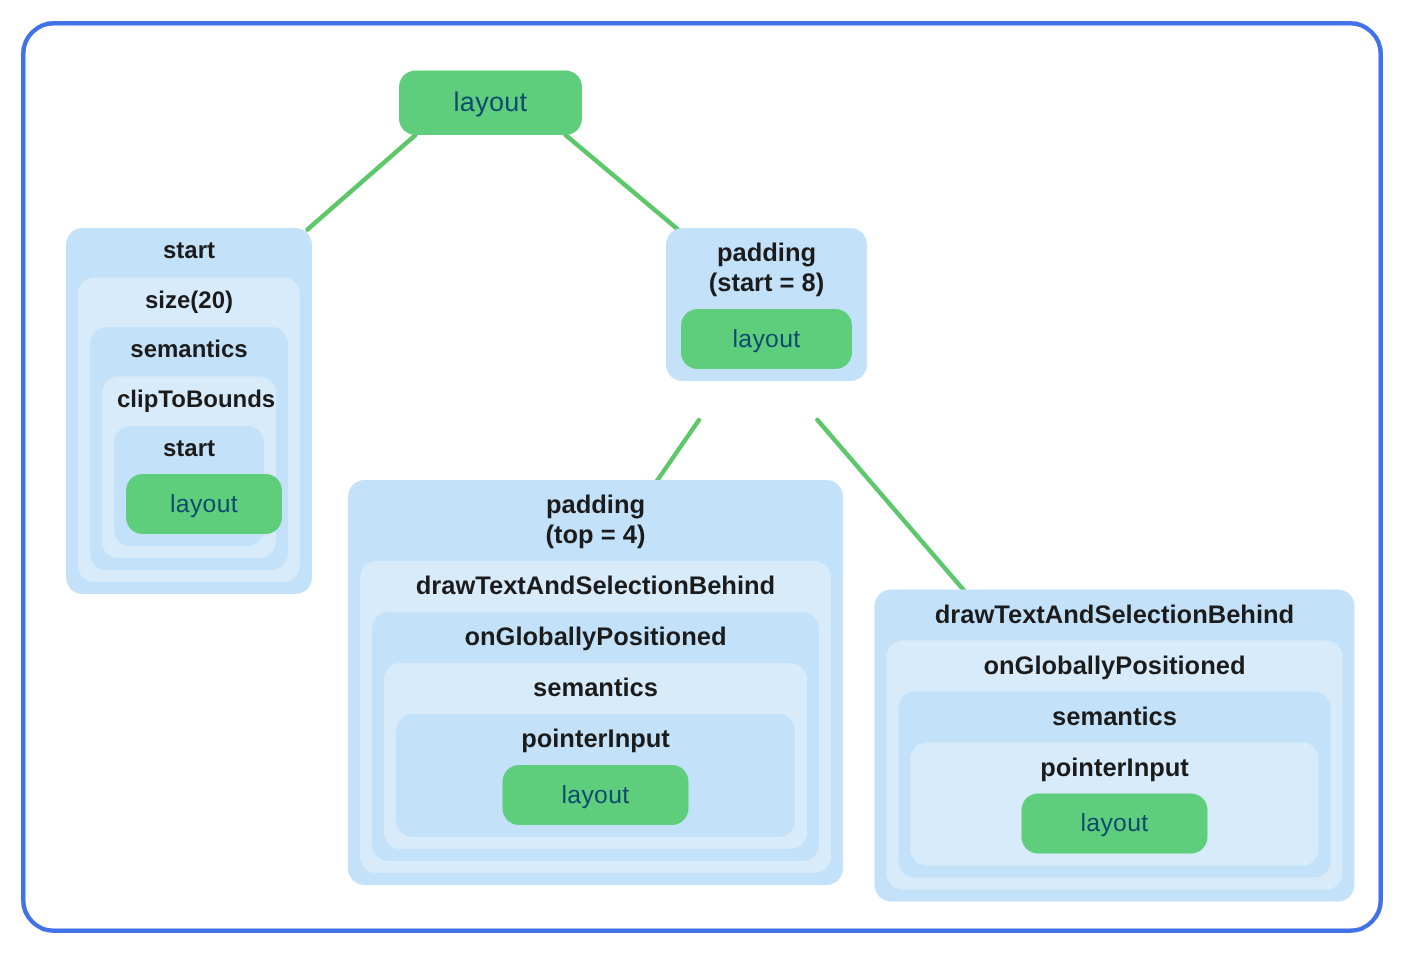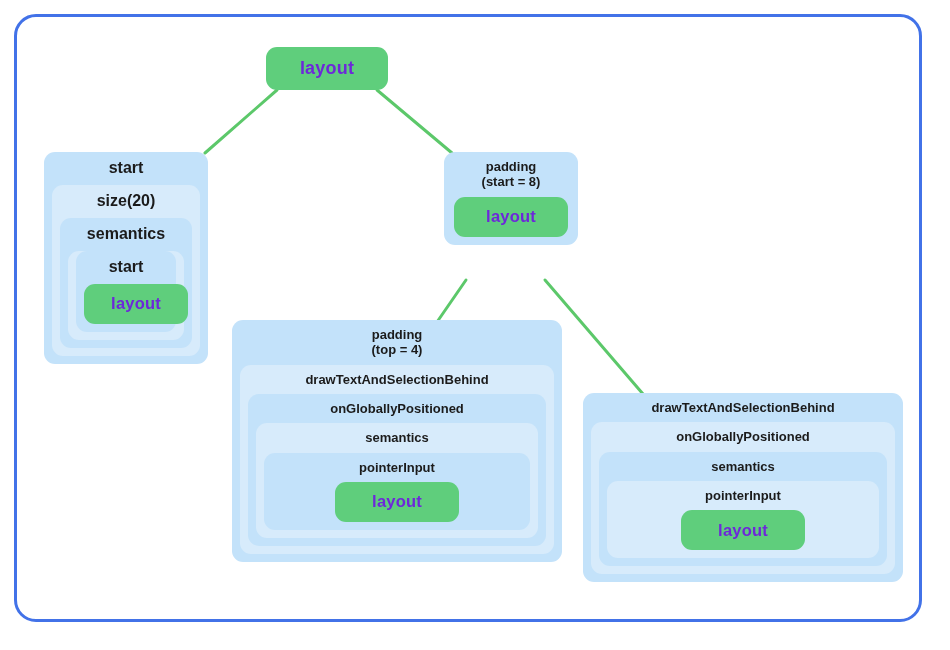--- a/index.html
+++ b/index.html
@@ -47,43 +47,43 @@
 
   
   .node {
     position: absolute;
     box-sizing: border-box;
   }
 
   .green-node {
     background: #5fce7c;
     border-radius: 11px;
-    color: #6d28d9;
+    color: #0c4a6e;
     display: flex;
     align-items: center;
     justify-content: center;
-    font-weight: bold;
+    font-weight: normal;
     letter-spacing: 0.2px;
   }
 
   
   .mod {
     border-radius: 11px;
     padding: 0 8px 8px 8px;
     box-sizing: border-box;
     width: 100%;
   }
   .mod.shade-a { background: #d7ebfb; }
   .mod.shade-b { background: #c3e2fa; }
 
   .mod > .mod-label {
     text-align: center;
     color: #1b1b1b;
     font-weight: bold;
-    font-size: 13px;
+    font-size: 17px;
     line-height: 1.18;
     padding: 7px 2px 7px 2px;
     white-space: pre-line;
   }
 
   .mod > .green-node {
     font-size: 16.5px;
     height: 40px;
     margin: 0 auto;
   }
@@ -157,20 +157,21 @@
   <div class="node green-node" id="node-root-layout">layout</div>
 
   <div class="stack" id="stack-clip">
     <div class="mod shade-b">
       <div class="mod-label">start</div>
       <div class="mod shade-a">
         <div class="mod-label">size(20)</div>
         <div class="mod shade-b">
           <div class="mod-label">semantics</div>
           <div class="mod shade-a">
+            <div class="mod-label">clipToBounds</div>
             <div class="mod shade-b">
               <div class="mod-label">start</div>
               <div class="green-node">layout</div>
             </div>
           </div>
         </div>
       </div>
     </div>
   </div>
 

